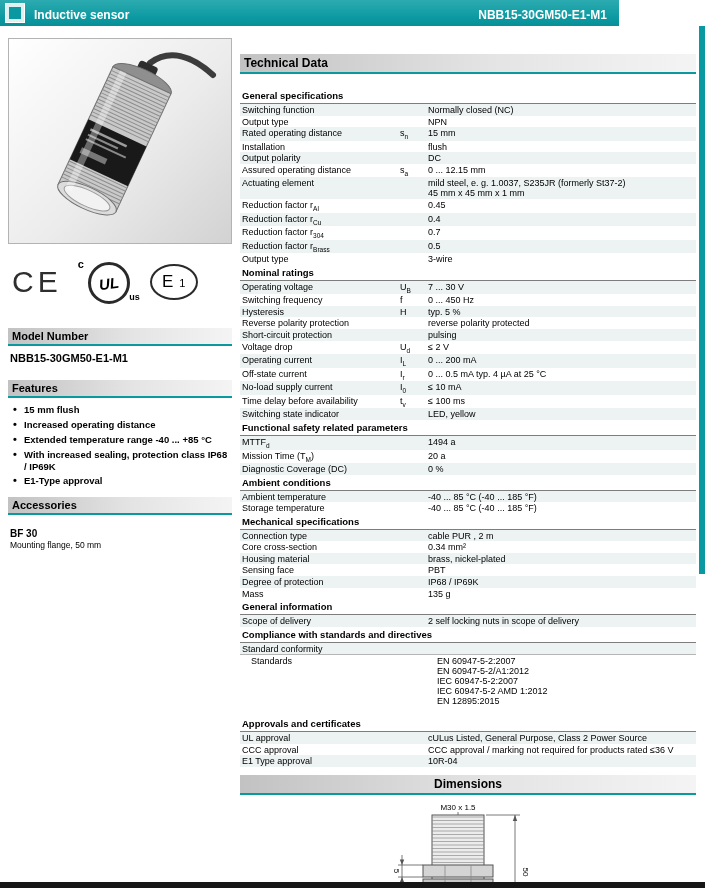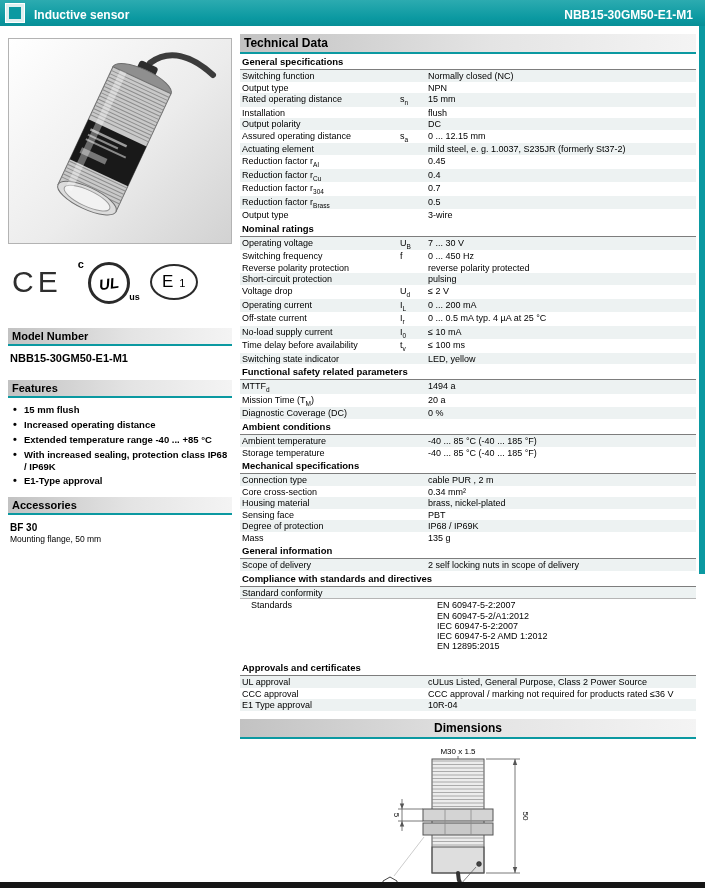--- a/index.html
+++ b/index.html
@@ -1,39 +1,39 @@
 <!DOCTYPE html>
 <html><head>
 <meta charset="utf-8">
 <style>
   html,body{margin:0;padding:0;background:#fff;}
   .page{position:relative;width:705px;height:888px;background:#fff;overflow:hidden;
         font-family:"Liberation Sans",sans-serif;color:#000;}
 
   
-  .banner{position:absolute;top:0;left:0;width:705px;height:26px;box-sizing:border-box;
+  .banner{position:absolute;top:0;left:0;width:619px;height:26px;box-sizing:border-box;
           background:linear-gradient(180deg,#2cabb0 0%,#0b99a1 70%,#088f97 100%);
           display:flex;align-items:center;justify-content:space-between;
           padding:4px 12px 0 34px;}
   .banner-title{color:#fff;font-weight:bold;font-size:12px;}
   .banner-pn{color:#fff;font-weight:bold;font-size:12px;}
   .logo{position:absolute;left:5px;top:3px;width:20px;height:20px;background:#dff0f0;border:1px solid #ffffff;box-sizing:border-box;}
   .logo-inner{position:absolute;left:3px;top:3px;right:3px;bottom:3px;background:#0b99a1;}
 
   .side-strip{position:absolute;right:0;top:26px;width:6px;height:548px;background:#0b99a1;}
   .footer-bar{position:absolute;bottom:0;left:0;width:705px;height:6px;background:#161616;}
 
   
   .col-left{position:absolute;left:8px;top:34px;width:224px;}
   .col-right{position:absolute;left:240px;top:34px;width:456px;}
 
   
   .bar-header{background:linear-gradient(90deg,#c2c2c2 0%,#e4e4e4 55%,#f4f4f4 100%);
               border-bottom:2px solid #0b99a1;font-weight:bold;font-size:11px;
-              padding:2px 4px;}
+              padding:2px 4px;margin-top:20px;}
   .bar-header.big{font-size:12px;}
   .bar-header.dims{margin-top:8px;text-align:center;}
 
   
   .photo-box{margin-top:4px;border:1px solid #b3b3b3;height:204px;
              background:linear-gradient(135deg,#ffffff 0%,#ececec 55%,#d2d2d2 100%);
              position:relative;overflow:hidden;}
   .certs{display:flex;align-items:center;gap:22px;padding:16px 6px 14px 4px;}
   .ce{font-size:30px;color:#2e2e2e;letter-spacing:4px;font-weight:400;}
   .ul-wrap{position:relative;width:44px;height:44px;}
@@ -45,25 +45,25 @@
   .e1{width:48px;height:36px;border:2px solid #2a2a2a;border-radius:50%;
       display:flex;align-items:center;justify-content:center;gap:6px;box-sizing:border-box;}
   .e1-e{font-size:17px;}
   .e1-n{font-size:11px;margin-top:2px;}
   .model-value{font-weight:bold;font-size:11px;margin:6px 2px 4px;}
   .col-left .bar-header{margin-top:10px;}
   .col-left .bar-header.spaced{margin-top:16px;}
   ul.features{margin:6px 0 4px;padding-left:16px;list-style:none;}
   ul.features li{position:relative;font-weight:bold;font-size:9.5px;line-height:1.25;margin:3px 0;}
   ul.features li::before{content:"\2022";position:absolute;left:-11px;top:-1px;font-size:11px;}
-  .acc-name{font-weight:bold;font-size:10px;margin:7px 2px 1px;}
+  .acc-name{font-weight:bold;font-size:10px;margin:13px 2px 1px;}
   .acc-desc{font-size:8.5px;margin:0 2px;}
 
   
-  .tech{margin-top:2px;}
+  .tech{margin-top:16px;}
   .sec-header{font-weight:bold;font-size:9.5px;border-bottom:1px solid #7d7d7d;
               padding:1px 2px;margin-top:2px;line-height:1.15;}
   .sec-header.gap{margin-top:11px;}
   .spec-row{display:flex;font-size:9px;line-height:1.12;padding:1px 2px 0.5px;}
   .spec-row.shade{background:#edf2f2;}
   .spec-row.subhead{border-bottom:1px solid #b5b5b5;}
   .lab{width:158px;flex:none;}
   .lab.ind{padding-left:9px;}
   .sym{width:28px;flex:none;}
   .val{flex:1;}
@@ -206,20 +206,21 @@
           <div class="sym">s<sub>a</sub></div>
           <div class="val">
             <div>0 ... 12.15 mm</div>
           </div>
         </div>
         <div class="spec-row shade">
           <div class="lab">Actuating element</div>
           <div class="sym"></div>
           <div class="val">
             <div>mild steel, e. g. 1.0037, S235JR (formerly St37-2)</div>
+            <div>45 mm x 45 mm x 1 mm</div>
           </div>
         </div>
         <div class="spec-row">
           <div class="lab">Reduction factor r<sub>Al</sub></div>
           <div class="sym"></div>
           <div class="val">
             <div>0.45</div>
           </div>
         </div>
         <div class="spec-row shade">
@@ -256,20 +257,27 @@
           <div class="sym">U<sub>B</sub></div>
           <div class="val">
             <div>7 ... 30 V</div>
           </div>
         </div>
         <div class="spec-row">
           <div class="lab">Switching frequency</div>
           <div class="sym">f</div>
           <div class="val">
             <div>0 ... 450 Hz</div>
+          </div>
+        </div>
+        <div class="spec-row shade">
+          <div class="lab">Hysteresis</div>
+          <div class="sym">H</div>
+          <div class="val">
+            <div>typ. 5 %</div>
           </div>
         </div>
         <div class="spec-row">
           <div class="lab">Reverse polarity protection</div>
           <div class="sym"></div>
           <div class="val">
             <div>reverse polarity protected</div>
           </div>
         </div>
         <div class="spec-row shade">

